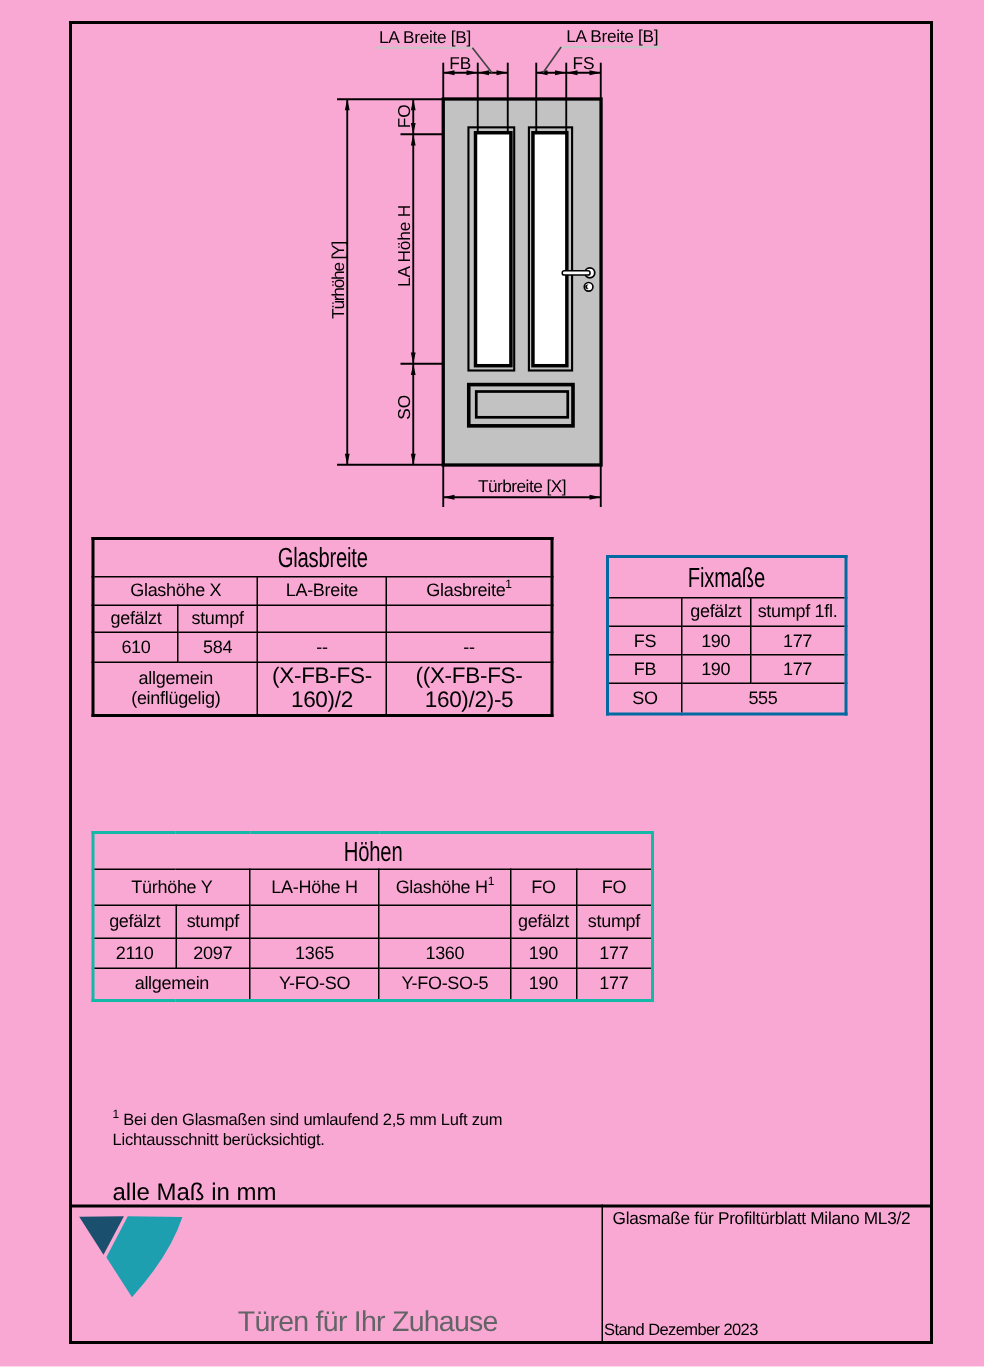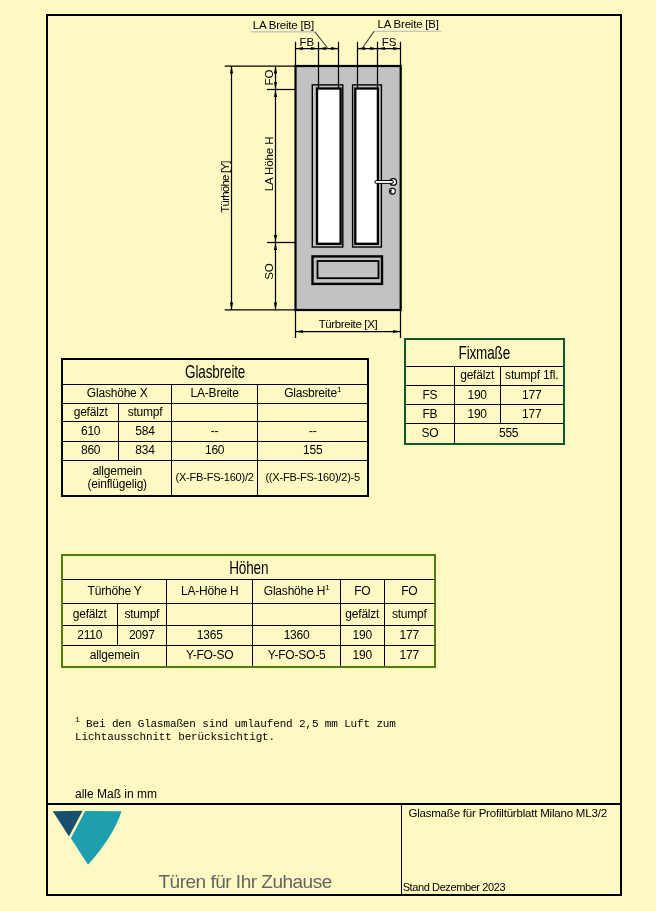--- a/index.html
+++ b/index.html
@@ -1,16 +1,16 @@
 <!DOCTYPE html>
 <html><head>
 <meta charset="utf-8">
 <style>
 html,body{margin:0;padding:0;background:#fff;}
-#page{position:relative;width:656px;height:911px;background:#fef9c3;overflow:hidden;
+#page{position:relative;width:656px;height:911px;background:#f9a8d4;overflow:hidden;
   font-family:"Liberation Sans",sans-serif;color:#000;}
 #page *{box-sizing:border-box;}
 table{border-collapse:collapse;table-layout:fixed;position:absolute;}
 td{border:1.2px solid #000;text-align:center;vertical-align:middle;padding:0;
   font-size:12px;letter-spacing:-0.2px;line-height:1.05;}
 .tt span{display:inline-block;font-size:18.5px;transform:scaleX(0.73);transform-origin:center;}
 .abs{position:absolute;}
 sup{font-size:8px;vertical-align:super;line-height:0;}
 </style>
 </head>
@@ -150,35 +150,29 @@
           <td>stumpf</td>
           <td></td>
           <td></td>
         </tr>
   <tr style="height:19.5px">
           <td>610</td>
           <td>584</td>
           <td>--</td>
           <td>--</td>
         </tr>
-  <tr style="height:19px">
-          <td>860</td>
-          <td>834</td>
-          <td>160</td>
-          <td>155</td>
-        </tr>
   <tr style="height:35.5px">
           <td colspan="2">allgemein<br>(einflügelig)</td>
-          <td style="font-size:11px">(X-FB-FS-160)/2</td>
-          <td style="font-size:11px">((X-FB-FS-160)/2)-5</td>
+          <td style="font-size:15px">(X-FB-FS-160)/2</td>
+          <td style="font-size:15px">((X-FB-FS-160)/2)-5</td>
         </tr>
 </tbody>
     </table>
 
-<table style="left:404.3px;top:338px;width:158.4px;border:2px solid #14532d;">
+<table style="left:404.3px;top:370px;width:158.4px;border:2px solid #0369a1;">
   <colgroup>
         <col style="width:48.8px">
         <col style="width:46.1px">
         <col style="width:63.5px">
       </colgroup>
   <tbody>
         <tr style="height:27px">
           <td colspan="3" class="tt"><span>Fixmaße</span></td>
         </tr>
   <tr style="height:19.5px">
@@ -196,21 +190,21 @@
           <td>190</td>
           <td>177</td>
         </tr>
   <tr style="height:20.7px">
           <td>SO</td>
           <td colspan="2">555</td>
         </tr>
 </tbody>
     </table>
 
-<table style="left:61px;top:554px;width:373px;border:2px solid #4d7c0f;">
+<table style="left:61px;top:554px;width:373px;border:2px solid #14b8a6;">
   <colgroup>
         <col style="width:55px">
         <col style="width:49.7px">
         <col style="width:86px">
         <col style="width:87.8px">
         <col style="width:43.6px">
         <col style="width:50.9px">
       </colgroup>
   <tbody>
         <tr style="height:24.5px">
@@ -242,24 +236,24 @@
   <tr style="height:21.5px">
           <td colspan="2">allgemein</td>
           <td>Y-FO-SO</td>
           <td>Y-FO-SO-5</td>
           <td>190</td>
           <td>177</td>
         </tr>
 </tbody>
     </table>
 
-<div class="abs" style="left:75px;top:718px;font-size:11px;line-height:12.9px;letter-spacing:-0.15px;font-family:Liberation Mono, monospace;">
+<div class="abs" style="left:75px;top:741px;font-size:11px;line-height:12.9px;letter-spacing:-0.15px;">
 <sup>1</sup> Bei den Glasmaßen sind umlaufend 2,5 mm Luft zum<br>Lichtausschnitt berücksichtigt.</div>
 
-<div class="abs" style="left:75px;top:786.5px;font-size:12px;">alle Maß in mm</div>
+<div class="abs" style="left:75px;top:786.5px;font-size:16px;">alle Maß in mm</div>
 
 
 <div class="abs" style="left:46px;top:803.3px;width:575.5px;height:1.3px;background:#000;"></div>
 
 <div class="abs" style="left:400.8px;top:803.3px;width:1.3px;height:92.2px;background:#000;"></div>
 
 <div class="abs" style="left:408.4px;top:807.9px;font-size:11.5px;line-height:11.5px;letter-spacing:-0.2px;">Glasmaße für Profiltürblatt Milano ML3/2</div>
 
 <div class="abs" style="left:402.7px;top:881.5px;font-size:11px;line-height:11px;letter-spacing:-0.4px;">Stand Dezember 2023</div>
 

